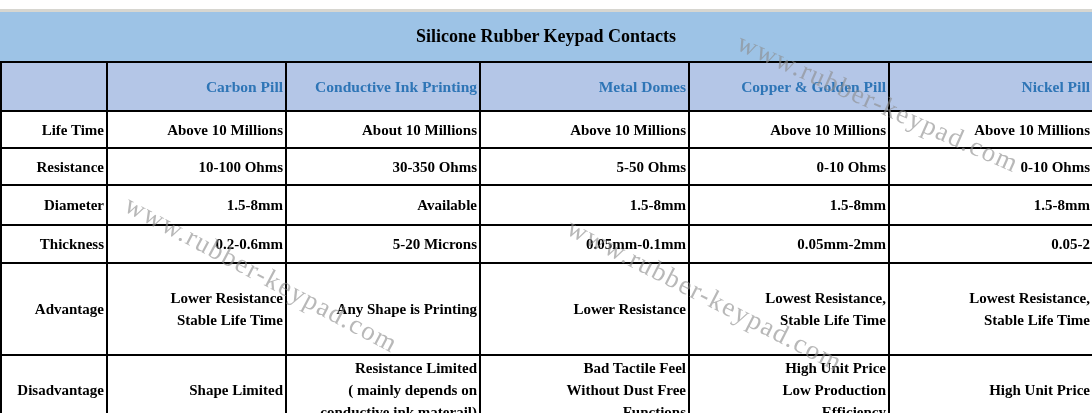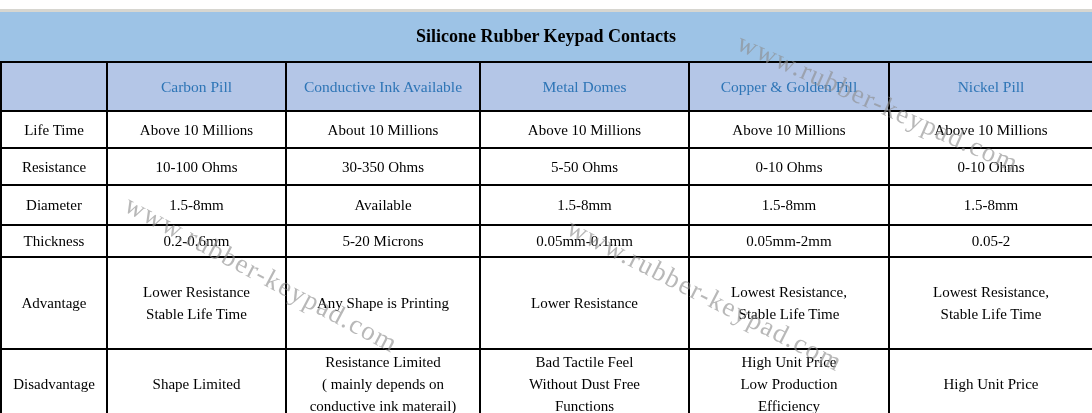--- a/index.html
+++ b/index.html
@@ -31,22 +31,22 @@
     font-weight:bold;font-size:18px;color:#000;
   }
   table.spec{
     position:absolute;top:52px;left:0;
     width:1092px;
     border-collapse:collapse;
     table-layout:fixed;
   }
   table.spec th, table.spec td{
     border:2px solid var(--border);
-    text-align:center;vertical-align:middle;
-    font-weight:normal;font-size:15px;
+    text-align:right;vertical-align:middle;
+    font-weight:bold;font-size:15px;
     color:#000;
     white-space:pre-line;
     line-height:22px;
     padding:1px 2px;
     overflow:hidden;
     background:#ffffff;
   }
   table.spec th{
     background:var(--header-bg);
     color:var(--header-text);
@@ -83,21 +83,21 @@
       <col style="width:179px">
       <col style="width:194px">
       <col style="width:209px">
       <col style="width:200px">
       <col style="width:204px">
     </colgroup>
     <thead>
       <tr style="height:49px">
         <th></th>
         <th>Carbon Pill</th>
-        <th>Conductive Ink Available</th>
+        <th>Conductive Ink Printing</th>
         <th>Metal Domes</th>
         <th>Copper &amp; Golden Pill</th>
         <th>Nickel Pill</th>
       </tr>
     </thead>
     <tbody>
       <tr style="height:37px">
         <td>Life Time</td>
         <td>Above 10 Millions</td>
         <td>About 10 Millions</td>
@@ -114,21 +114,21 @@
         <td class="accent">0-10 Ohms</td>
       </tr>
       <tr style="height:40px">
         <td>Diameter</td>
         <td>1.5-8mm</td>
         <td>Available</td>
         <td>1.5-8mm</td>
         <td>1.5-8mm</td>
         <td>1.5-8mm</td>
       </tr>
-      <tr style="height:32px">
+      <tr style="height:38px">
         <td>Thickness</td>
         <td>0.2-0.6mm</td>
         <td>5-20 Microns</td>
         <td>0.05mm-0.1mm</td>
         <td>0.05mm-2mm</td>
         <td>0.05-2</td>
       </tr>
       <tr style="height:92px">
         <td>Advantage</td>
         <td>Lower Resistance

